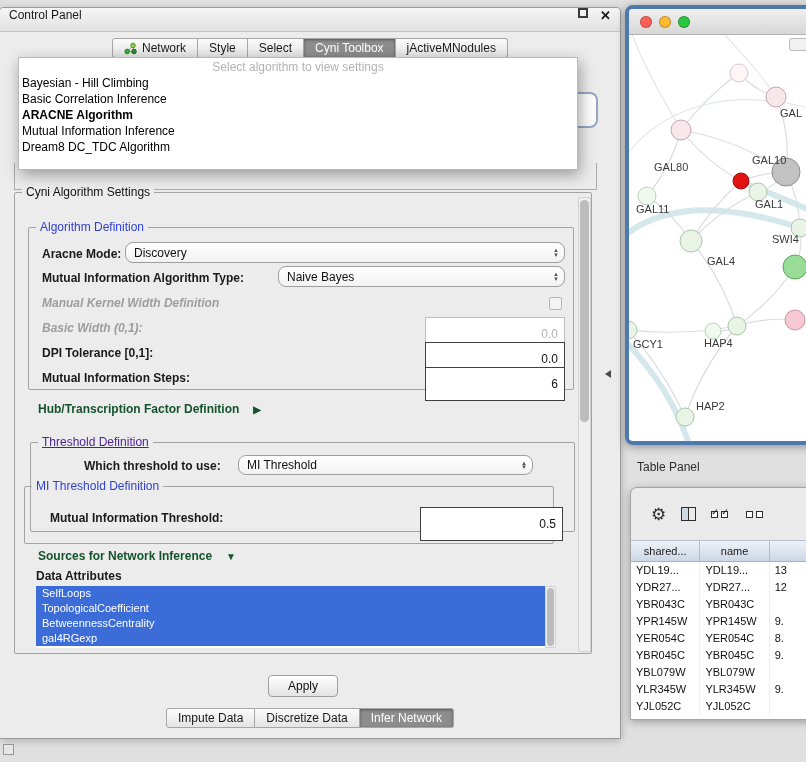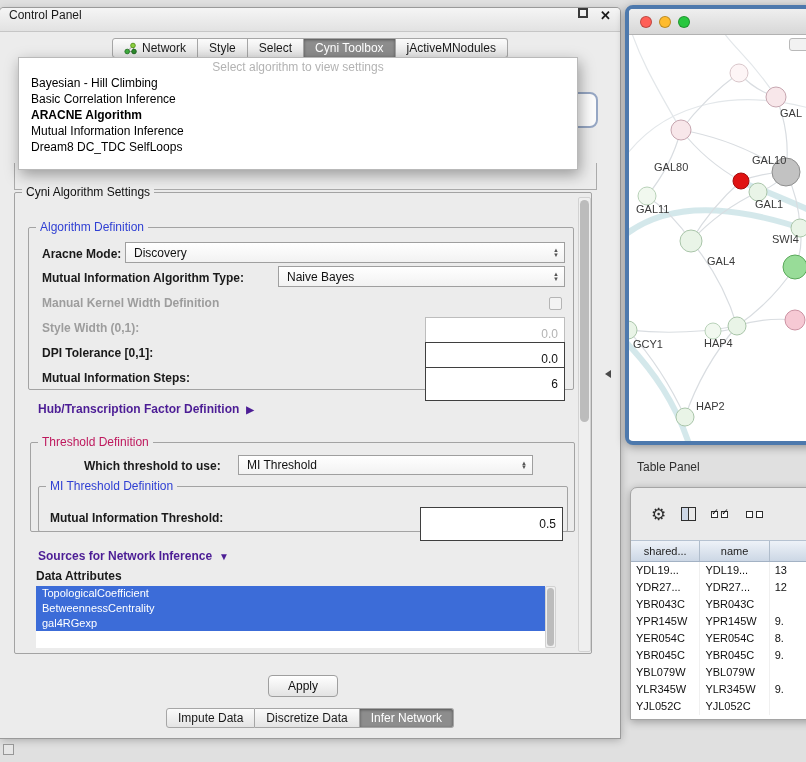--- a/index.html
+++ b/index.html
@@ -22,49 +22,49 @@
       background:linear-gradient(#fbfbfb,#e4e4e4);font-size:12px;color:#1a1a1a;white-space:nowrap;}
   .tab.first{border-left:1px solid #a6a6a6;border-radius:3px 0 0 3px;}
   .tab.last{border-radius:0 3px 3px 0;justify-content:center;}
   .tab.active{background:#8d8d8d;color:#fff;box-shadow:inset 0 1px 3px rgba(0,0,0,.4);}
   .tab-icon{display:flex;align-items:center;}
 
   
   .dd{position:absolute;left:18px;top:49px;width:560px;height:113px;background:#fff;border:1px solid #b9b9b9;
       box-shadow:2px 5px 14px rgba(0,0,0,.35);z-index:40;padding-top:2px;}
   .dd-placeholder{height:15px;line-height:15px;text-align:center;color:#b3b3b3;font-size:12px;}
-  .dd-item{height:16px;line-height:16px;padding-left:12px;font-size:12px;color:#000;}
+  .dd-item{height:16px;line-height:16px;padding-left:3px;font-size:12px;color:#000;}
   .dd-item.selected{font-weight:bold;}
 
   
   .frag-btn{position:absolute;left:556px;top:84px;width:42px;height:36px;border:2px solid #96a7c4;border-radius:8px;background:#fcfcfc;}
   .frag-box{position:absolute;left:14px;top:155px;width:583px;height:27px;border:1px solid #ababab;border-top:none;}
 
   
   .group{position:absolute;border:1px solid #a3a3a3;border-radius:2px;}
   .group-title{position:absolute;top:-8px;left:7px;background:#ececec;padding:0 4px;font-size:12px;white-space:nowrap;color:#111;}
   .t-blue{color:#2f3fd3;}
-  .t-green{color:#be185d;}
+  .t-green{color:#4c1d95;text-decoration:underline;}
 
   .lbl{position:absolute;font-weight:bold;font-size:12px;color:#1a1a1a;white-space:nowrap;}
-  .lbl.dim{color:#9d9d9d;}
+  .lbl.dim{color:#9d9d9d;font-style:italic;}
 
   .combo{position:absolute;display:flex;align-items:center;background:linear-gradient(#ffffff,#f2f2f2);
-      border:1px solid #9f9f9f;border-radius:0;padding:0 5px 0 8px;font-size:12px;color:#111;text-align:center;}
+      border:1px solid #9f9f9f;border-radius:8px;padding:0 5px 0 8px;font-size:12px;color:#111;text-align:center;}
   .stepper{margin-left:auto;display:flex;flex-direction:column;align-items:center;color:#555;padding-left:6px;}
   .stepper i{font-style:normal;font-size:6px;line-height:4.5px;}
 
   .num{position:absolute;display:flex;align-items:center;justify-content:flex-end;background:#fff;
       border:1px solid #a8a8a8;padding:16px 6px;font-size:12px;color:#111;}
   .num.focus{border:1.5px solid #3f3f3f;}
   .num.dim{color:#b3b3b3;border-color:#bdbdbd;}
 
   .chk{position:absolute;width:13px;height:13px;border:1px solid #b5b5b5;border-radius:2px;background:#f3f3f3;}
 
-  .row-toggle{position:absolute;display:flex;align-items:center;gap:7px;font-weight:bold;font-size:12px;color:#4c1d95;}
+  .row-toggle{position:absolute;display:flex;align-items:center;gap:14px;font-weight:bold;font-size:12px;color:#14532d;}
   .tri{font-size:10px;}
 
   .attr-list{position:absolute;background:#fff;overflow:hidden;}
   .attr-item{height:15px;line-height:15px;padding-left:6px;font-size:11px;color:#fff;background:#3c6cd8;}
 
   .sb-v{position:absolute;background:#efefef;border:1px solid #d2d2d2;border-radius:2px;}
   .sb-thumb{position:absolute;left:1px;right:1px;background:#bcbcbc;border-radius:6px;}
 
   .btn{position:absolute;display:flex;align-items:center;justify-content:center;
       background:linear-gradient(#ffffff,#e3e3e3);border:1px solid #9f9f9f;border-radius:4px;font-size:12px;color:#111;}
@@ -160,21 +160,21 @@
       <span>Naive Bayes</span>
       <span class="stepper">
           <i>▲</i>
           <i>▼</i>
         </span>
     </div>
 
     <div class="lbl dim" style="left:42px;top:288px">Manual Kernel Width Definition</div>
     <div class="chk" style="left:549px;top:289px"></div>
 
-    <div class="lbl dim" style="left:42px;top:313px">Style Width (0,1):</div>
+    <div class="lbl dim" style="left:42px;top:313px">Basic Width (0,1):</div>
     <div class="num dim" style="left:425px;top:309px;width:140px;height:20px">0.0</div>
 
     <div class="lbl" style="left:42px;top:338px">DPI Tolerance [0,1]:</div>
     <div class="num focus" style="left:425px;top:334px;width:140px;height:20px">0.0</div>
 
     <div class="lbl" style="left:42px;top:363px">Mutual Information Steps:</div>
     <div class="num focus" style="left:425px;top:359px;width:140px;height:20px">6</div>
 
     <div class="row-toggle" style="left:38px;top:394px">
       <span>Hub/Transcription Factor Definition</span>
@@ -187,33 +187,34 @@
 
     <div class="lbl" style="left:84px;top:451px">Which threshold to use:</div>
     <div class="combo" style="left:238px;top:447px;width:295px;height:20px">
       <span>MI Threshold</span>
       <span class="stepper">
           <i>▲</i>
           <i>▼</i>
         </span>
     </div>
 
-    <div class="group" style="left:38px;top:478px;width:530px;height:46px">
+    <div class="group" style="left:24px;top:478px;width:530px;height:58px">
       <span class="group-title t-blue">MI Threshold Definition</span>
     </div>
     <div class="lbl" style="left:50px;top:503px">Mutual Information Threshold:</div>
     <div class="num focus" style="left:420px;top:499px;width:143px;height:20px">0.5</div>
 
     <div class="row-toggle" style="left:38px;top:541px">
       <span>Sources for Network Inference</span>
       <span class="tri">▼</span>
     </div>
     <div class="lbl" style="left:36px;top:561px">Data Attributes</div>
 
     <div class="attr-list" style="left:36px;top:578px;width:509px;height:62px">
+        <div class="attr-item">SelfLoops</div>
         <div class="attr-item">TopologicalCoefficient</div>
         <div class="attr-item">BetweennessCentrality</div>
         <div class="attr-item">gal4RGexp</div>
       </div>
     <div class="sb-v" style="left:545px;top:578px;width:11px;height:62px">
       <div class="sb-thumb" style="top:1px;height:58px"></div>
     </div>
 
     <div class="sb-v" style="left:578px;top:189px;width:13px;height:455px">
       <div class="sb-thumb" style="top:2px;height:222px"></div>
@@ -235,21 +236,21 @@
 
     <div class="split-arrow"></div>
 
     <div class="dd">
       <div class="dd-placeholder">Select algorithm to view settings</div>
       <div>
           <div class="dd-item">Bayesian - Hill Climbing</div>
           <div class="dd-item">Basic Correlation Inference</div>
           <div class="dd-item selected">ARACNE Algorithm</div>
           <div class="dd-item">Mutual Information Inference</div>
-          <div class="dd-item">Dream8 DC_TDC SelfLoops</div>
+          <div class="dd-item">Dream8 DC_TDC Algorithm</div>
         </div>
     </div>
   </div>
 
   <div class="net">
     <div class="net-titlebar">
         <span class="tl" style="background: rgb(255, 95, 87);"></span>
         <span class="tl" style="background: rgb(254, 187, 46);"></span>
         <span class="tl" style="background: rgb(40, 199, 63);"></span>
       </div>

